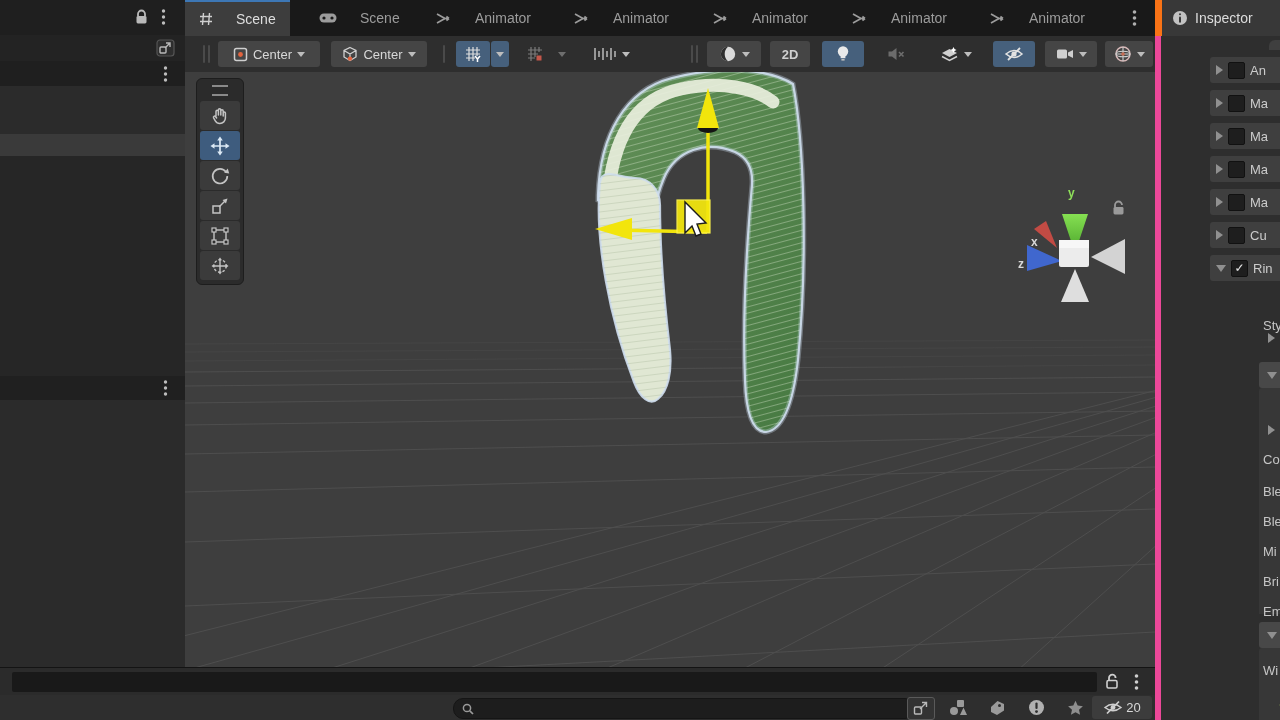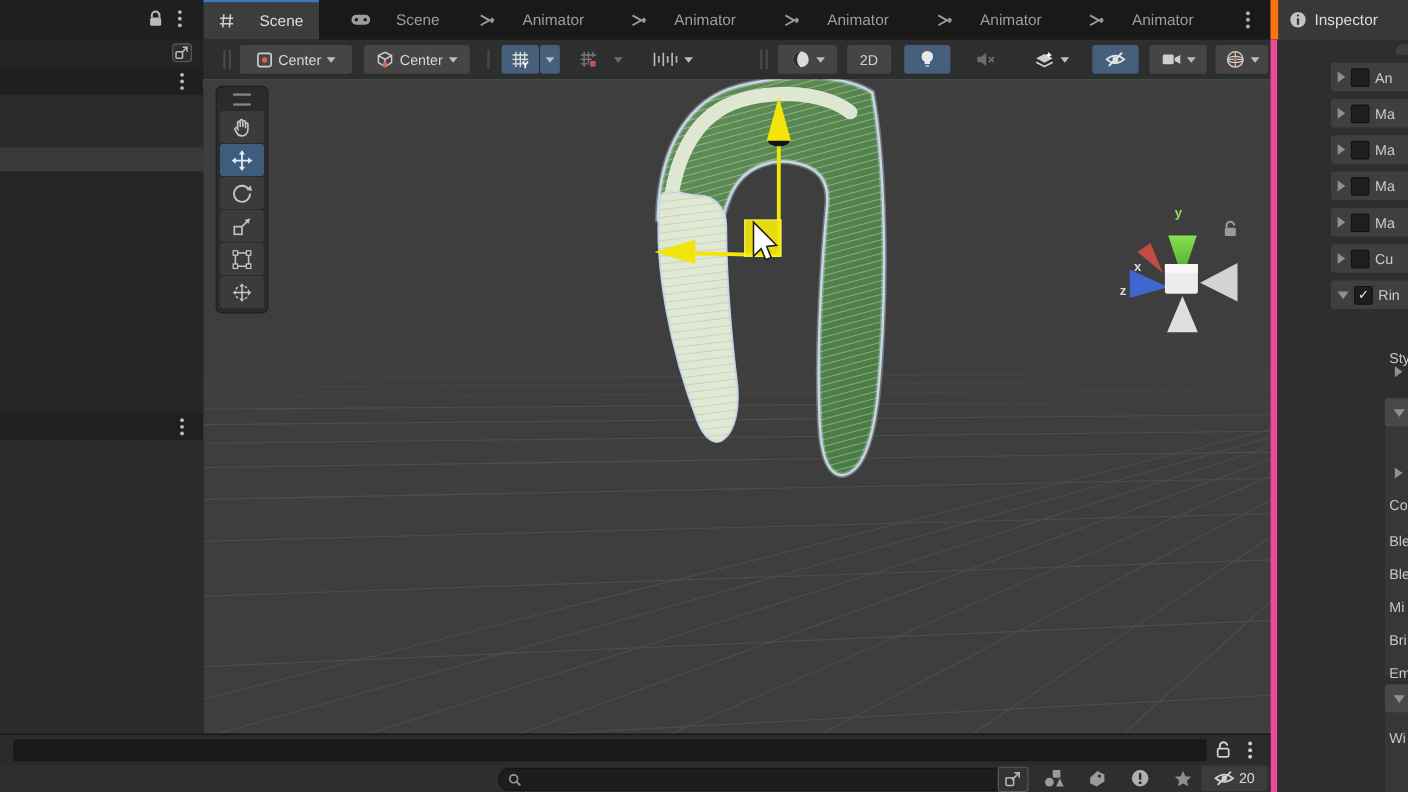--- a/index.html
+++ b/index.html
@@ -246,21 +246,21 @@
   <div class="tbtn" style="left:522px;width:54px;">
     <span>
         <svg width="18" height="18" viewBox="0 0 18 18">
           <circle cx="9" cy="9" r="7.2" fill="#dadada"></circle>
           <path d="M9 1.8 a7.2 7.2 0 0 0 0 14.4 a9.5 9.5 0 0 1 0 -14.4 Z" fill="#2e2e2e"></path>
         </svg>
       </span>
     <span class="arw"></span>
   </div>
   <div class="tbtn" style="left:585px;width:40px;">
-    <span style="font-weight:normal;color:#cfcfcf;">2D</span>
+    <span style="font-weight:bold;color:#cfcfcf;">2D</span>
   </div>
   <div class="tbtn on" style="left:637px;width:42px;">
     <span>
         <svg width="14" height="18" viewBox="0 0 14 18">
           <circle cx="7" cy="6.5" r="5.2" fill="#e9e9e9"></circle>
           <path d="M4.6 11 h4.8 v2.2 h-4.8 z" fill="#e9e9e9"></path>
           <path d="M5.4 14 h3.2 v1.6 h-3.2 z" fill="#bdbdbd"></path>
         </svg>
       </span>
   </div>

